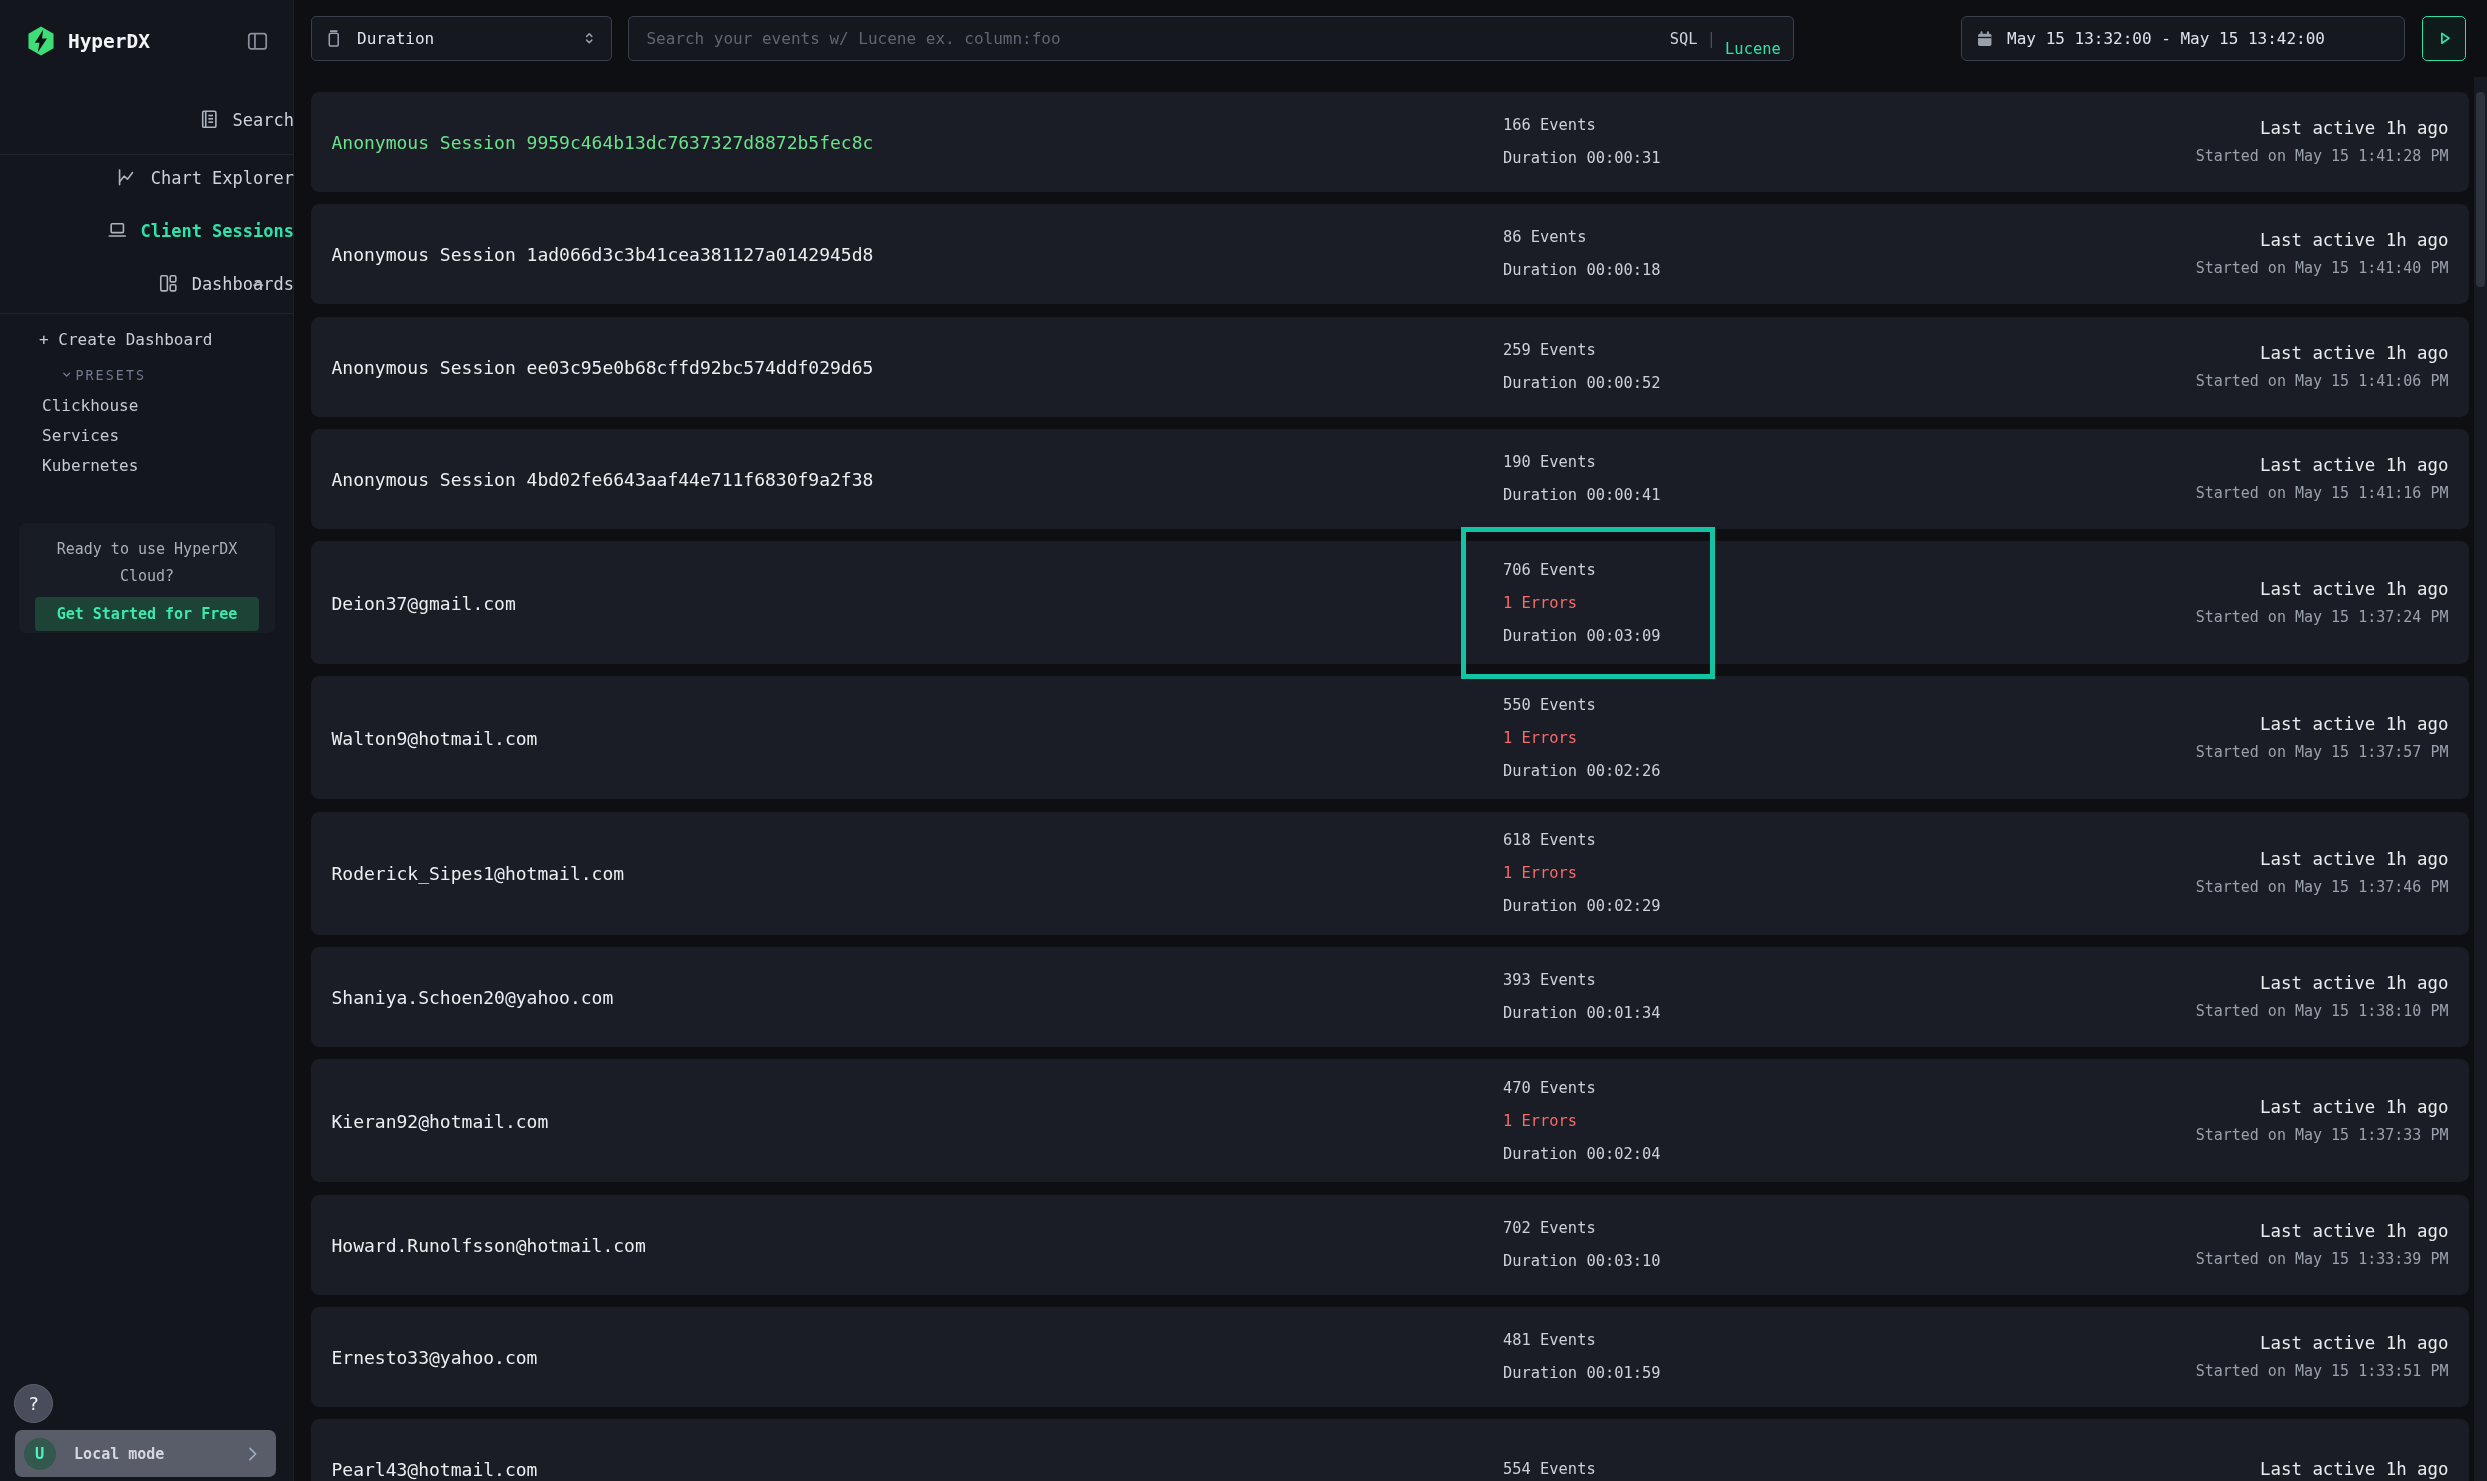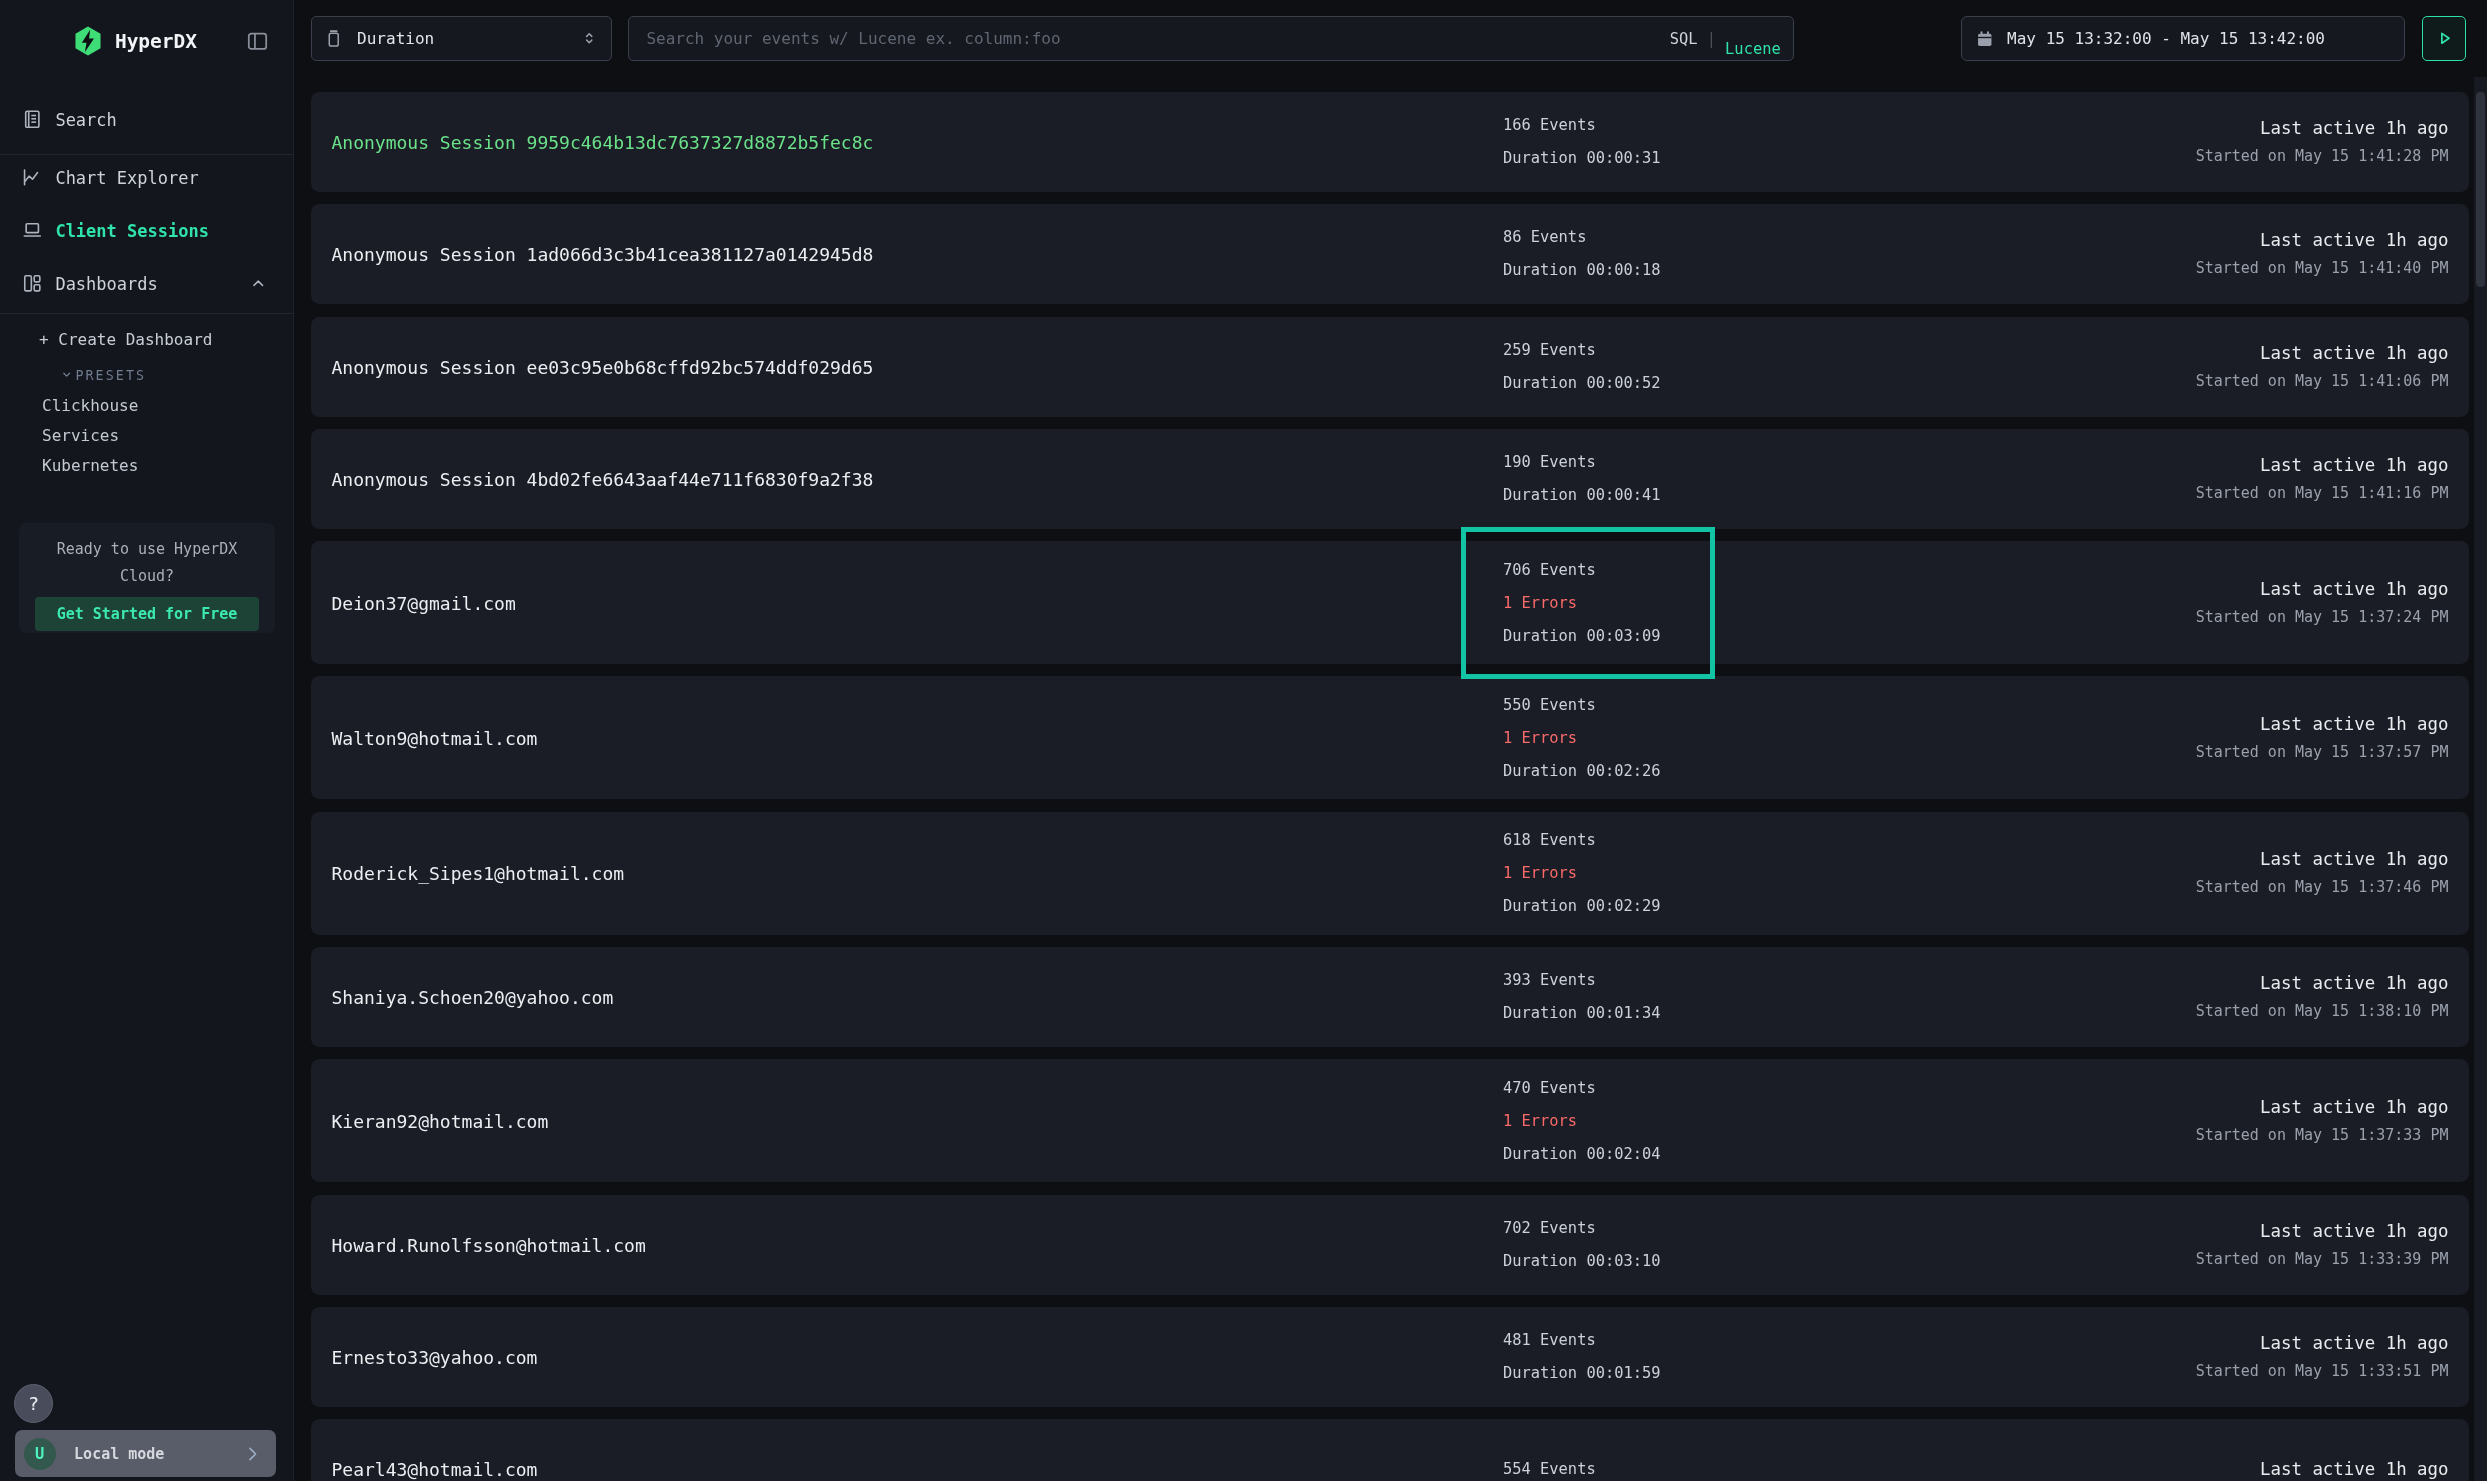--- a/index.html
+++ b/index.html
@@ -18,25 +18,25 @@
     --teal:#2fe3ab;
     --teal-box:#12c4a4;
     --red:#f96a6a;
   }
   *{margin:0;padding:0;box-sizing:border-box;}
   html,body{width:2487px;height:1481px;overflow:hidden;}
   body{background:var(--bg);font-family:"DejaVu Sans Mono","Liberation Mono",monospace;color:var(--text);position:relative;}
 
   
   .sidebar{position:absolute;left:0;top:0;width:294px;height:1481px;background:var(--sidebar-bg);border-right:1px solid #1c202a;}
-  .logo-row{position:absolute;left:0;top:22.6px;width:294px;height:37px;display:flex;align-items:center;padding-left:47px;}
+  .logo-row{position:absolute;left:0;top:22.6px;width:294px;height:37px;display:flex;align-items:center;}
   .logo-mark{margin-left:24.6px;display:flex;align-items:center;}
   .logo-text{margin-left:11.3px;font-size:19.5px;font-weight:bold;color:#f2f4f7;}
   .collapse-btn{position:absolute;right:22.6px;top:6.2px;width:27px;height:24.6px;display:flex;align-items:center;justify-content:center;cursor:pointer;}
-  .nav-item{position:absolute;left:0;width:294px;height:33px;display:flex;align-items:center;cursor:pointer;}
+  .nav-item{position:absolute;left:0;width:294px;height:33px;display:flex;align-items:center;cursor:pointer;justify-content:flex-end;}
   .nav-item .nav-icon{margin-left:20.5px;width:23.6px;display:flex;justify-content:center;}
   .nav-item .nav-label{margin-left:11.3px;font-size:17px;color:#ced3da;}
   .nav-item.active .nav-label{color:var(--teal);font-weight:bold;}
   .nav-chevron{position:absolute;right:26px;}
   .side-divider{position:absolute;left:0;width:294px;height:0;border-top:1px solid var(--divider);}
   .sub-item{position:absolute;left:0;width:294px;height:30px;display:flex;align-items:center;cursor:pointer;}
   .create-dash{font-size:16px;color:#c9ced6;padding-left:39px;}
   .presets-head{padding-left:58px;display:flex;align-items:center;gap:0;}
   .presets-label{font-size:13.3px;letter-spacing:2.1px;color:#707c8f;}
   .preset-item{font-size:16px;color:#c4cad2;padding-left:42px;}

